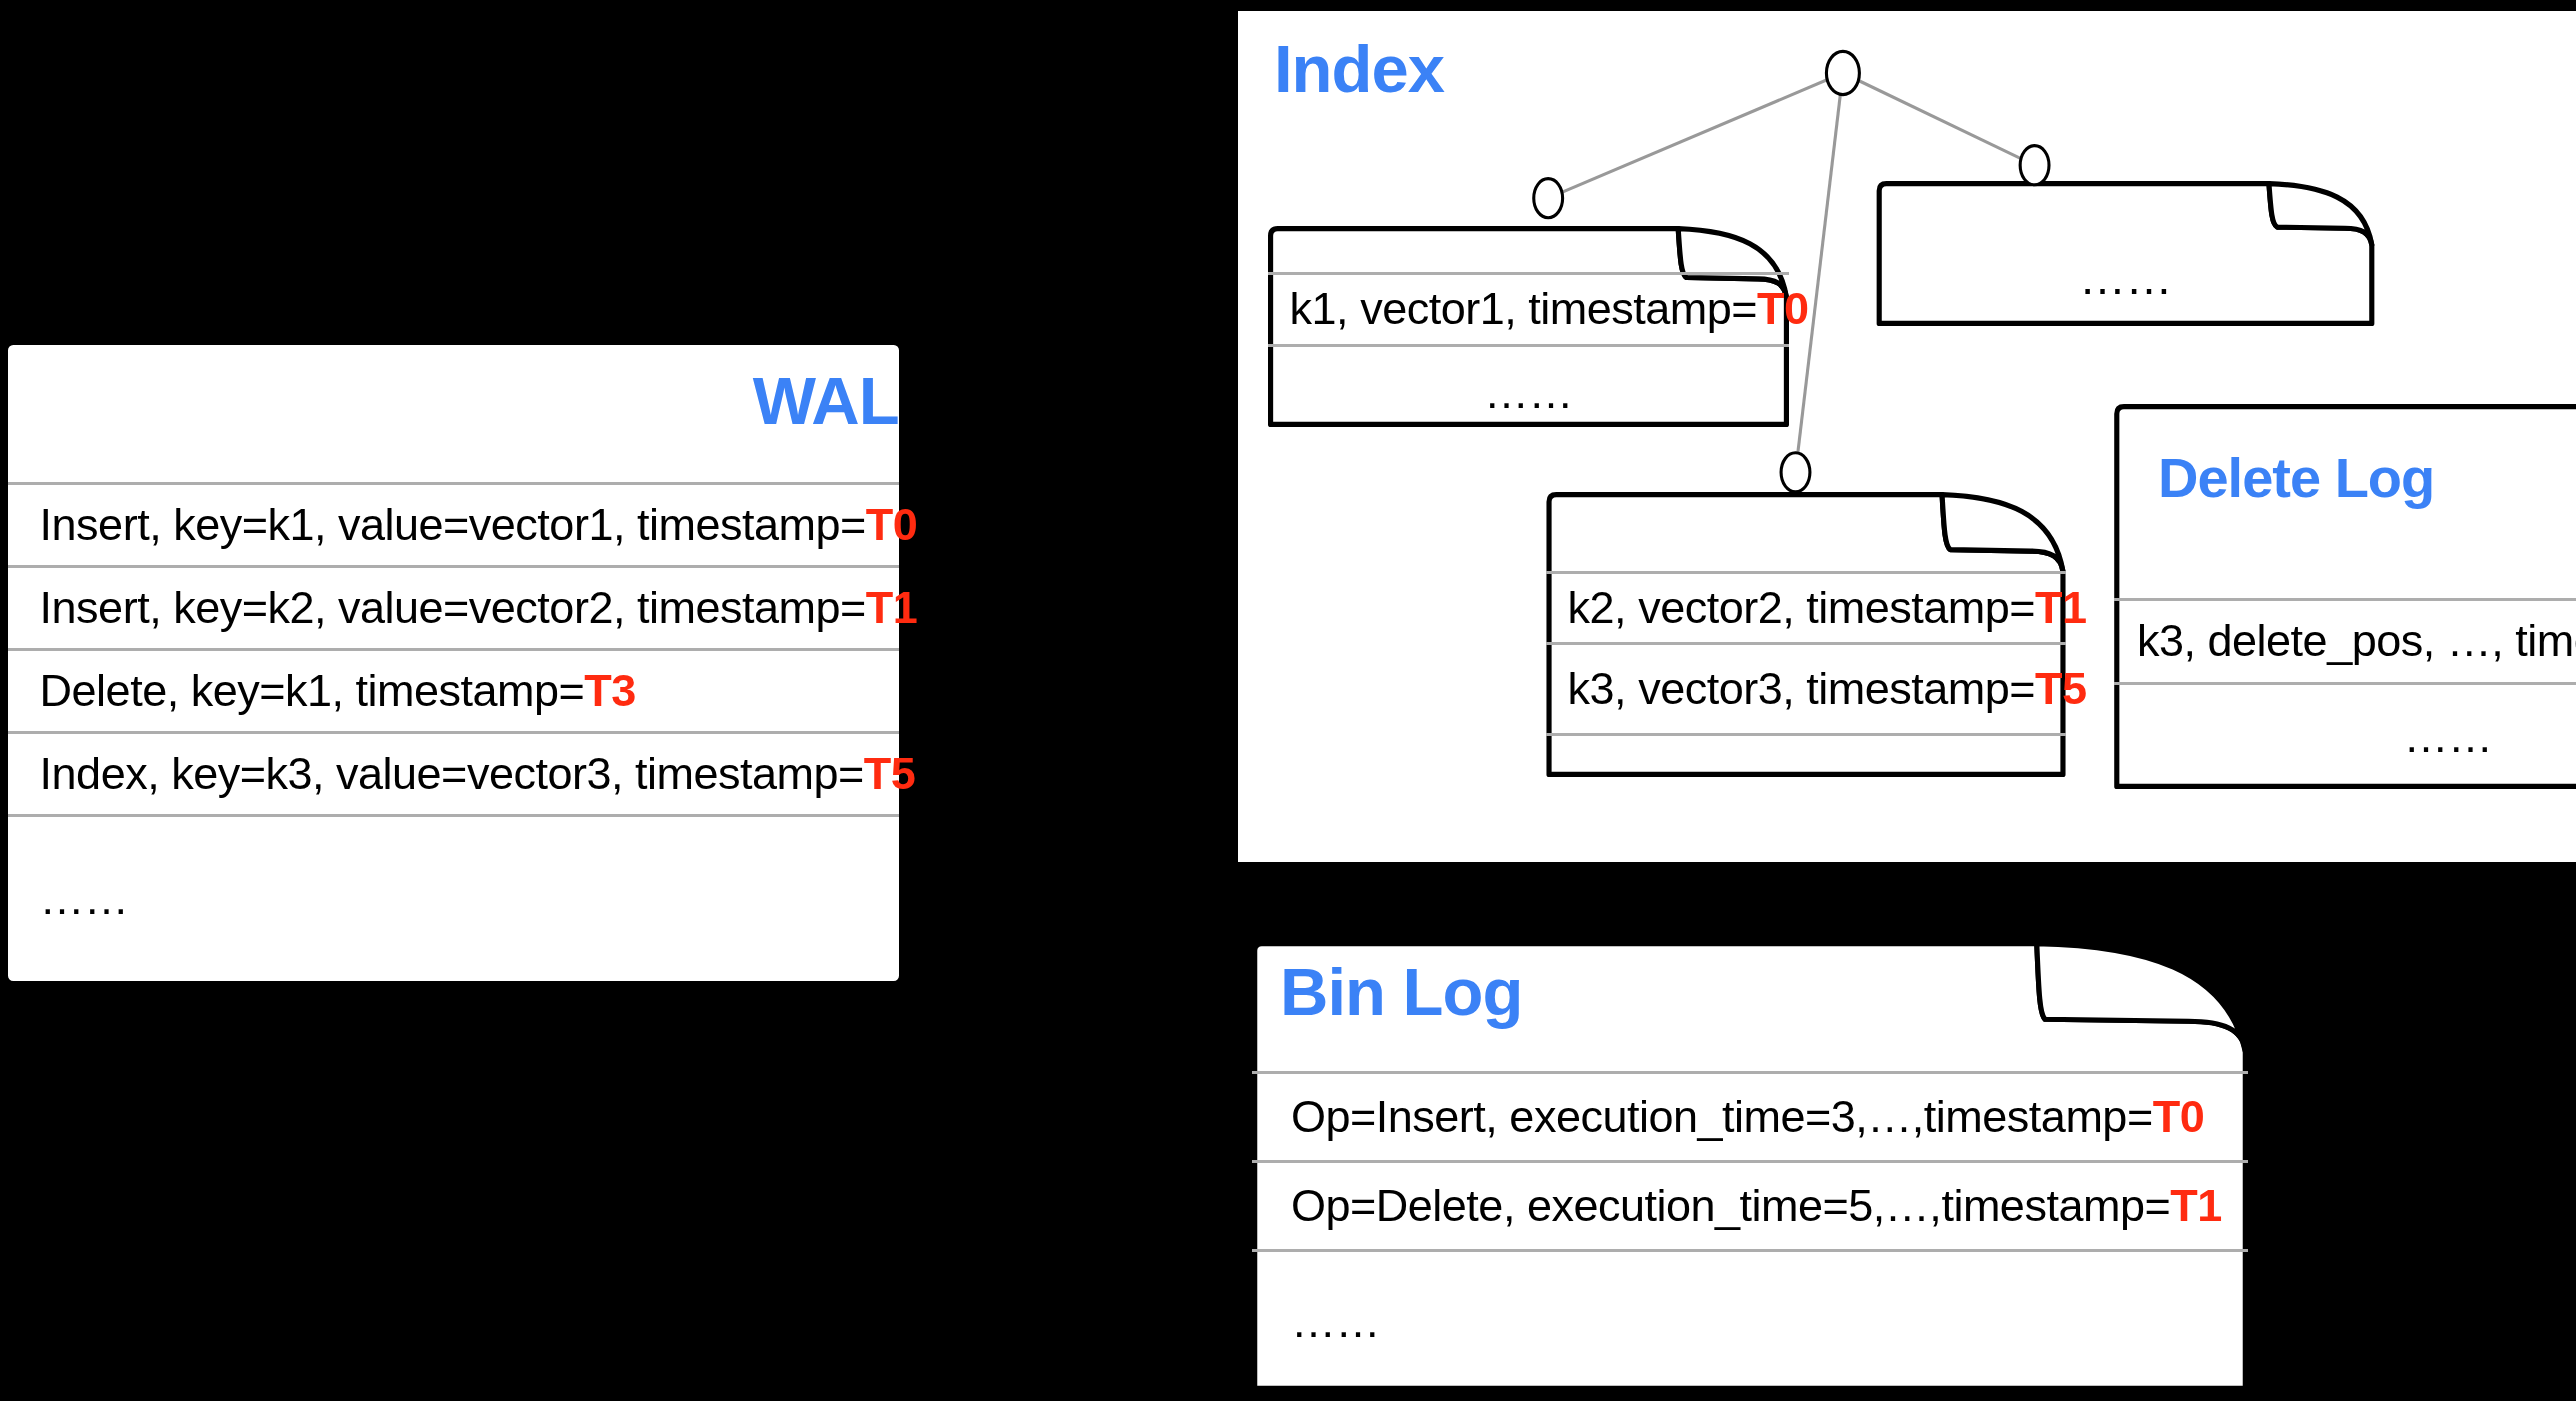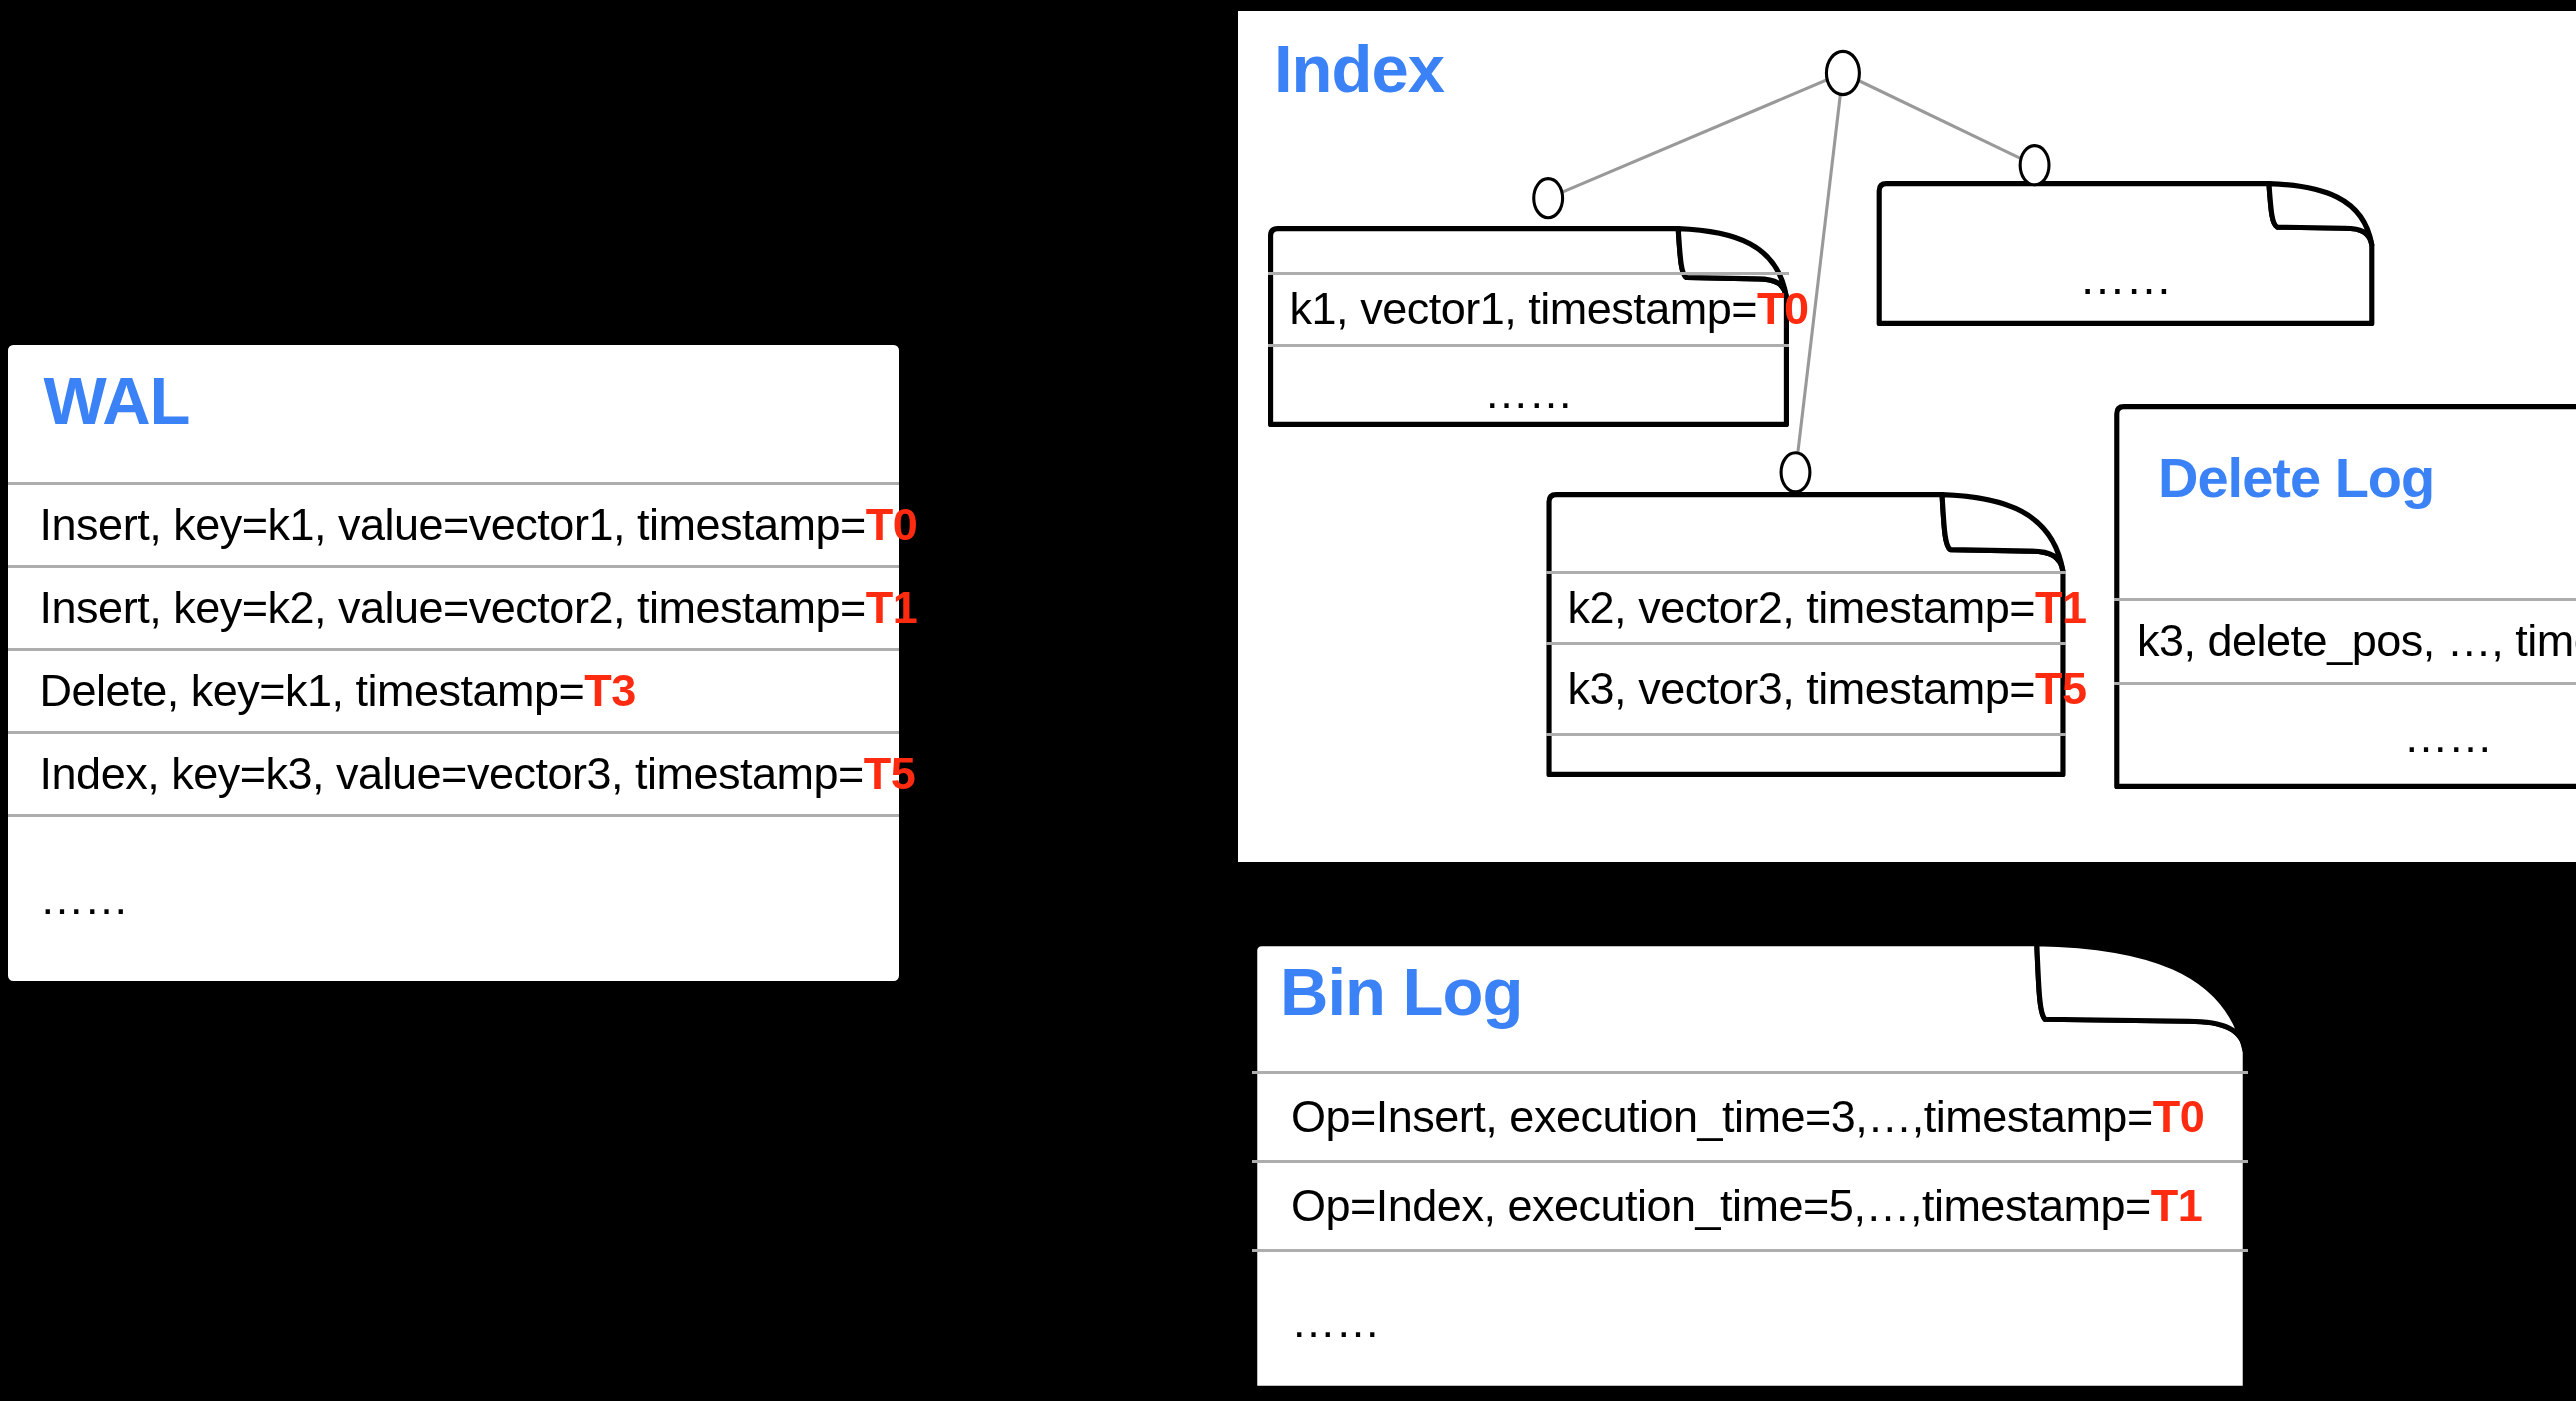--- a/index.html
+++ b/index.html
@@ -18,21 +18,21 @@
     font-size:45px;color:#000;letter-spacing:-0.5px;
     box-sizing:border-box;
   }
   .row .hl{color:var(--hl,#ff2b10);font-weight:bold;}
   .row.center{justify-content:center;}
   .sep-top{border-top:3.6px solid var(--sep,#adadad);}
   
   .wal{
     position:absolute;left:4.6px;top:342px;width:897px;height:642px;
     background:#fff;border:3.1px solid #000;border-radius:8.2px;
-    box-sizing:border-box;display:flex;flex-direction:column;
+    box-sizing:border-box;display:flex;flex-direction:column;text-align:right;
   }
   .wal .wal-title{padding:20.6px 0 0 36px;height:137px;box-sizing:border-box;}
   .wal .row{padding-left:32px;height:83px;flex:0 0 auto;}
   .wal .row:last-child{flex:1 1 auto;}
   
   .index-panel{
     position:absolute;left:1234px;top:6.7px;width:1579px;height:859px;
     background:#fff;border:4.1px solid #000;box-sizing:border-box;
   }
   .index-title{position:absolute;left:36px;top:23px;}
@@ -182,21 +182,21 @@
         <path d="M 1524 5 C 1729 9 1893 53.2 1929 214.6 C 1925 171 1884.8 155.79999999999998 1819.2 155.79999999999998 L 1540 152 C 1530 142.5 1528 104.50000000000001 1524 5 Z" fill="#ffffff" stroke="#000000" stroke-width="10" stroke-linejoin="round"></path>
       </svg>
     <div class="content">
       <div class="hdr">
         <span class="title">Bin Log</span>
       </div>
       <div class="row sep-top r1">
         <span>Op=Insert, execution_time=3,…,timestamp=</span><span class="hl">T0</span>
       </div>
       <div class="row sep-top r2">
-        <span>Op=Index, execution_time=5,…,timestamp=</span><span class="hl">T1</span>
+        <span>Op=Delete, execution_time=5,…,timestamp=</span><span class="hl">T1</span>
       </div>
       <div class="row sep-top r3">
         <span>……</span>
       </div>
     </div>
   </div>
 
 </div>
 
 

